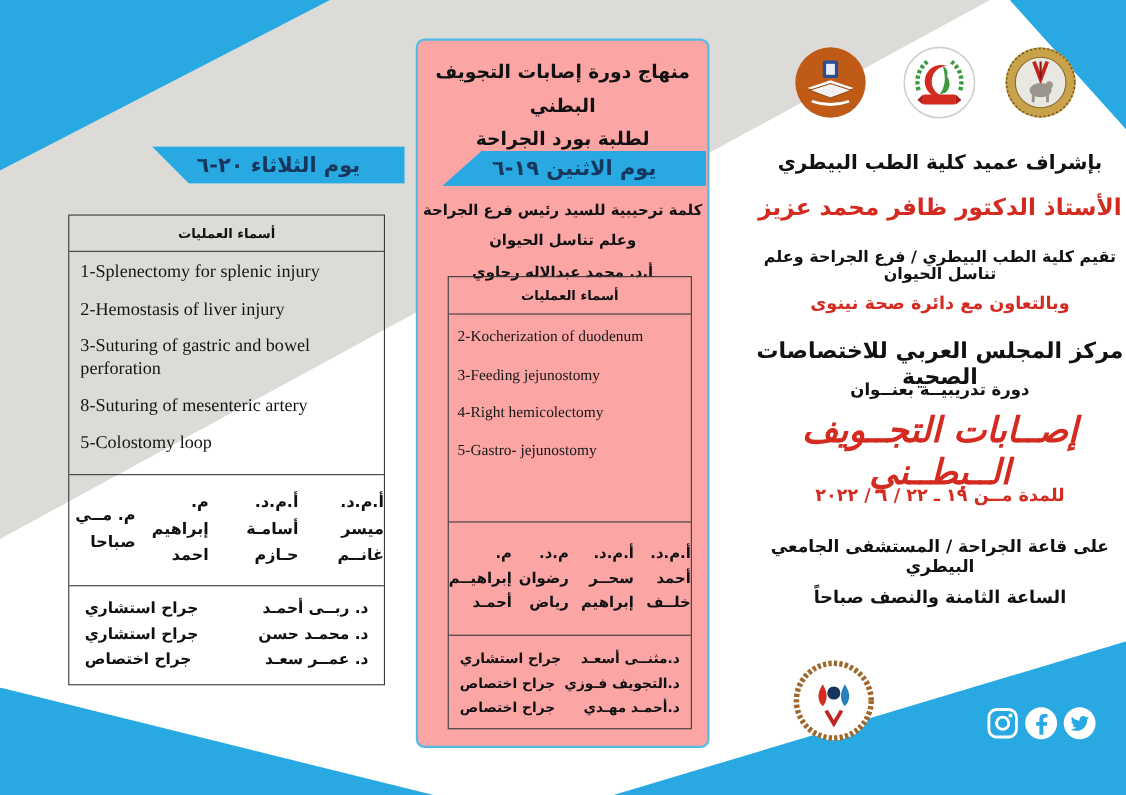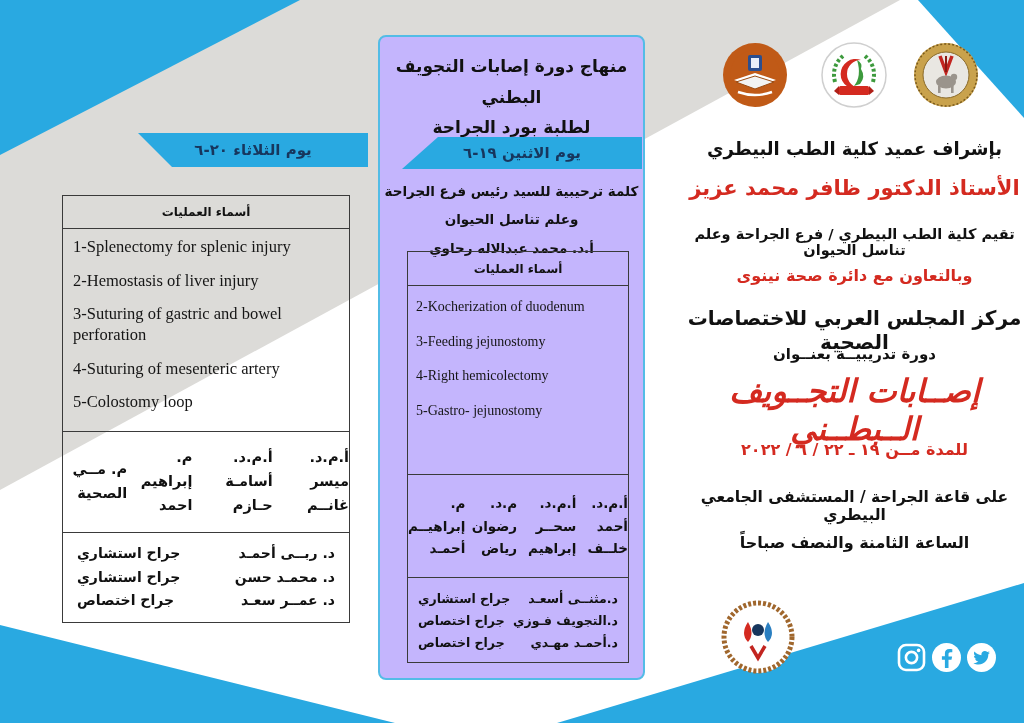--- a/index.html
+++ b/index.html
@@ -10,21 +10,21 @@
   
   .layer { position:absolute; inset:0; }
   .bg-grey   { background:#dcdbd8; clip-path:polygon(0 0,900px 0,0 490px); }
   .tri-tl    { background:#29a9e1; clip-path:polygon(0 0,300px 0,0 155px); }
   .tri-tr    { background:#29a9e1; clip-path:polygon(918px 0,1024px 0,1024px 118px); }
   .tri-bl    { background:#29a9e1; clip-path:polygon(0 625px,395px 723px,0 723px); }
   .band-br   { background:#29a9e1; clip-path:polygon(557px 723px,1024px 583px,1024px 723px); }
 
   
   .day-banner { position:absolute; background:#29a9e1; color:#17365d; font-weight:700;
-                font-size:15px; display:flex; align-items:center; justify-content:center;
+                font-size:19px; display:flex; align-items:center; justify-content:center;
                 direction:rtl; }
   .banner-left { left:138px; top:133px; width:230px; height:34px;
                  clip-path:polygon(0 0,100% 0,100% 100%,34px 100%); }
   .banner-mid  { left:22px; top:100px; width:240px; height:32px;
                  clip-path:polygon(36px 0,100% 0,100% 100%,0 100%); }
 
   
   .op-table { position:absolute; background:transparent; border:1.6px solid #3a3a3a; }
   .op-head  { border-bottom:1.6px solid #3a3a3a; display:flex; align-items:center;
               justify-content:center; font-weight:700; font-size:12px; direction:rtl; color:#111; }
@@ -39,21 +39,21 @@
   
   #left-table { left:62px; top:195px; width:288px; height:428px; }
   #left-table .op-head { height:33px; }
   #left-table .ops { padding:8px 10px 4px 10px; font-size:16.5px; height:202px; }
   #left-table .ops .op { margin-bottom:13px; }
   #left-table .staff-box { height:101px; font-size:14.5px; line-height:1.65; font-weight:600; }
   #left-table .doctors-box { height:90px; padding:0 14px; font-size:14px; font-weight:600; line-height:1.7; }
 
   
   #mid-panel { position:absolute; left:378px; top:35px; width:267px; height:645px;
-               background:#c4b5fd; border:2px solid #53bce6; border-radius:8px; }
+               background:#fca5a5; border:2px solid #53bce6; border-radius:8px; }
   #mid-title { position:absolute; top:14px; left:0; width:100%; text-align:center;
                font-weight:700; font-size:17px; color:#111; direction:rtl; line-height:1.8; }
   #mid-welcome { position:absolute; top:140px; left:0; width:100%; text-align:center;
                  font-weight:700; font-size:13.5px; color:#111; direction:rtl; line-height:2.1; }
   #mid-table { left:27px; top:214px; width:222px; height:412px; }
   #mid-table .op-head { height:34px; }
   #mid-table .ops { padding:12px 8px 4px 8px; font-size:14px; height:188px; white-space:nowrap; overflow:hidden; }
   #mid-table .ops .op { margin-bottom:17px; }
   #mid-table .staff-box { height:103px; font-size:13.5px; line-height:1.7; font-weight:600; }
   #mid-table .doctors-box { height:87px; padding:0 10px; font-size:12.5px; font-weight:600; line-height:1.75; }
@@ -82,28 +82,28 @@
   <div class="day-banner banner-left">
     <span>يوم الثلاثاء ٢٠-٦</span>
   </div>
 
   <div id="left-table" class="op-table">
     <div class="op-head">أسماء العمليات</div>
     <div class="ops">
       <div class="op">1-Splenectomy for splenic injury</div>
       <div class="op">2-Hemostasis of liver injury</div>
       <div class="op">3-Suturing of gastric and bowel perforation</div>
-      <div class="op">4-Suturing of mesenteric artery</div>
+      <div class="op">8-Suturing of mesenteric artery</div>
       <div class="op">5-Colostomy loop</div>
     </div>
     <div class="staff-box">
       <div>أ.م.د. ميسر غانــم</div>
       <div>أ.م.د. أسامـة حـازم</div>
       <div>م. إبراهيم احمد</div>
-      <div>م. مــي الصحية</div>
+      <div>م. مــي صباحا</div>
     </div>
     <div class="doctors-box">
       <div class="doc-row">
         <span>د. ربــى أحمـد</span>
         <span>جراح استشاري</span>
       </div>
       <div class="doc-row">
         <span>د. محمـد حسن</span>
         <span>جراح استشاري</span>
       </div>

